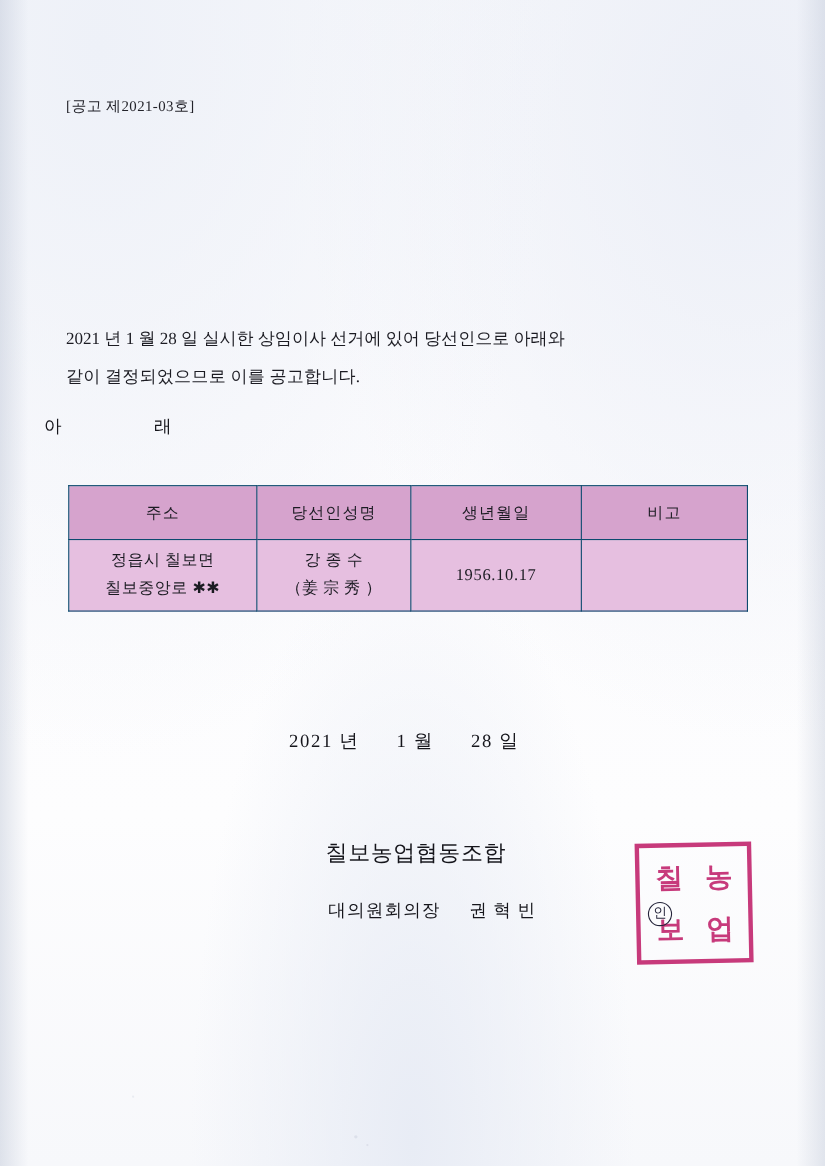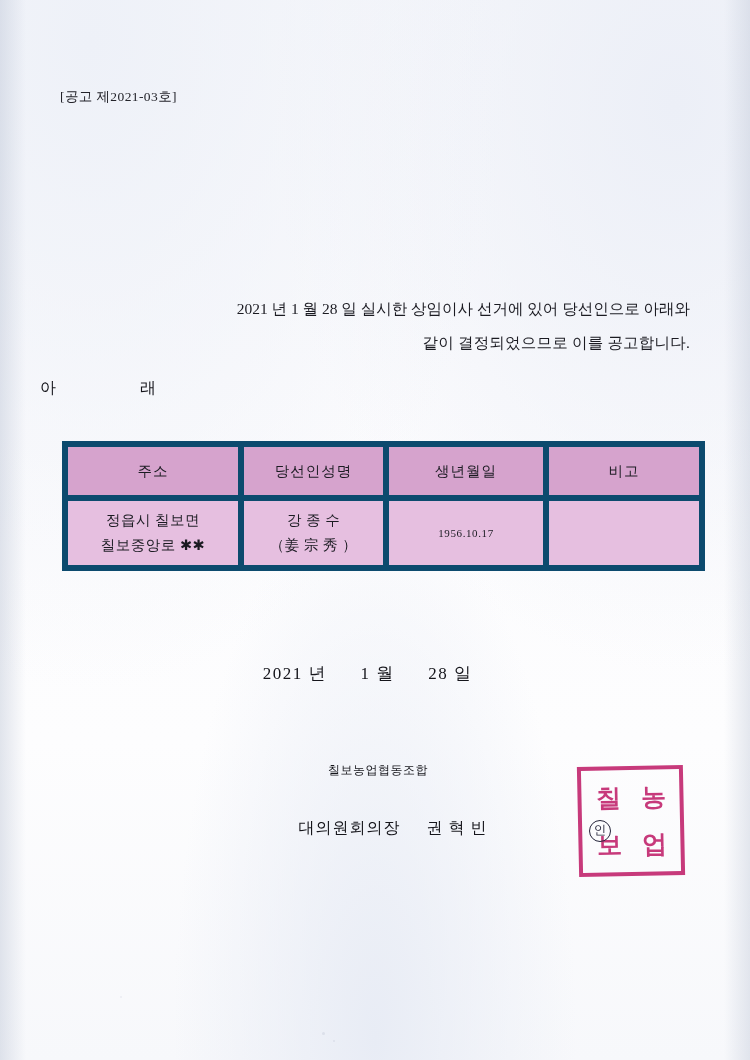--- a/index.html
+++ b/index.html
@@ -53,21 +53,20 @@
   }
 
   .body-text {
     position: absolute;
     left: 60px;
     width: 630px;
     top: 292px;
     font-size: 15.5px;
     line-height: 34px;
     color: #1b1b22;
-    text-align: right;
   }
   .body-text .l2 {
     display: block;
     letter-spacing: 0.2px;
   }
 
   .arae {
     position: absolute;
     left: 0;
     right: 0;
@@ -81,21 +80,21 @@
 
   table.info {
     position: absolute;
     left: 62px;
     top: 441px;
     width: 605px;
     border-collapse: collapse;
     table-layout: fixed;
   }
   table.info th, table.info td {
-    border: 6px solid #0c4a6e;
+    border: 1px solid #0c4a6e;
     text-align: center;
     font-size: 14.5px;
     color: #1b1b22;
     margin-top: 24px;
   }
   table.info th {
     background: #d6a3cd;
     height: 46px;
     font-weight: normal;
     letter-spacing: 1px;
@@ -105,21 +104,21 @@
     height: 62px;
     line-height: 25px;
     letter-spacing: 0.5px;
   }
   table.info td.addr span,
   table.info td.name span {
     display: block;
   }
   table.info td.dob {
     letter-spacing: 0.6px;
-    font-size: 11px;
+    font-size: 15px;
   }
   table.info td.remark {
     background: #e6bfe0;
   }
 
   .date-line {
     position: absolute;
     left: 0;
     right: 15px;
     top: 662px;
@@ -129,21 +128,21 @@
     color: #15151b;
   }
   .date-line .sp { display: inline-block; width: 22px; }
 
   .org {
     position: absolute;
     left: 0;
     right: 0;
     top: 762px;
     text-align: center;
-    font-size: 12px;
+    font-size: 20px;
     letter-spacing: 0.5px;
     color: #15151b;
     padding-left: 6px;
   }
   .signer {
     position: absolute;
     left: 0;
     right: 0;
     top: 818px;
     text-align: center;

